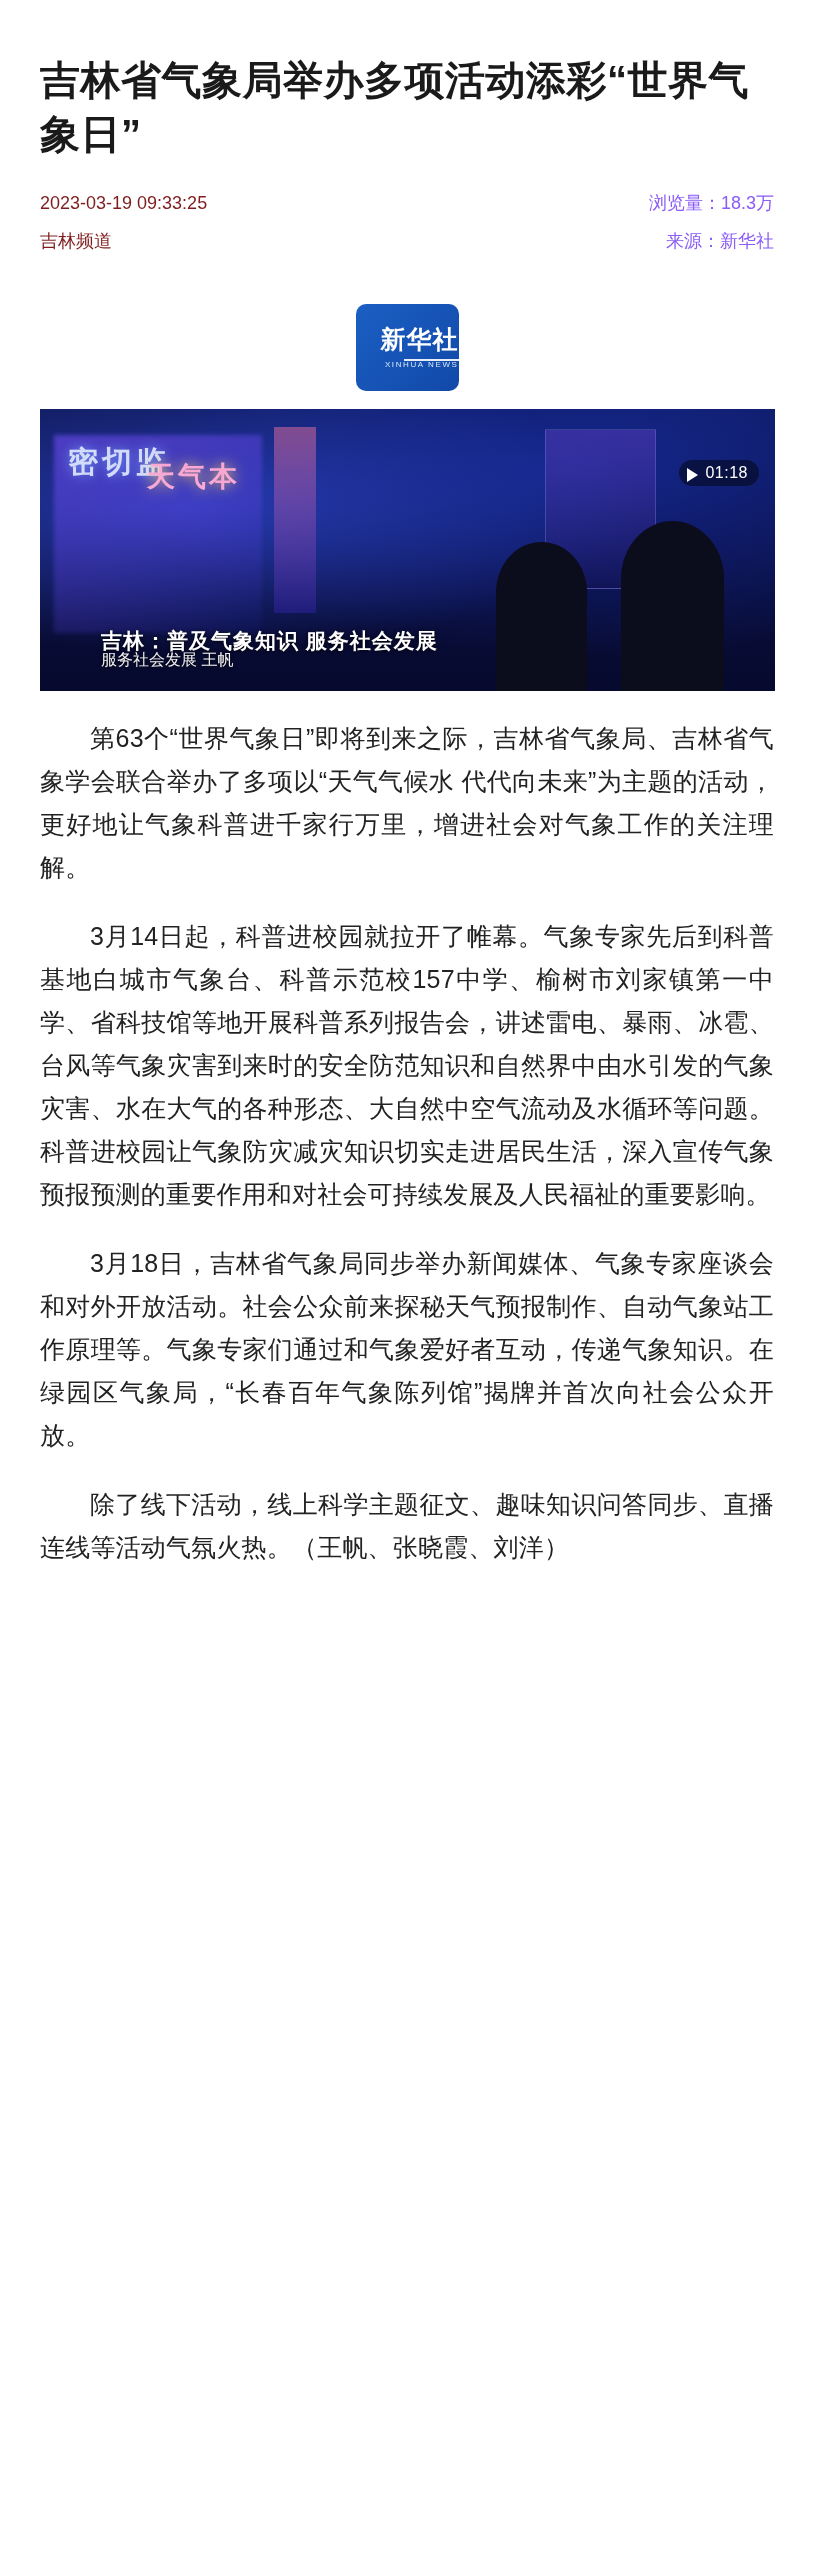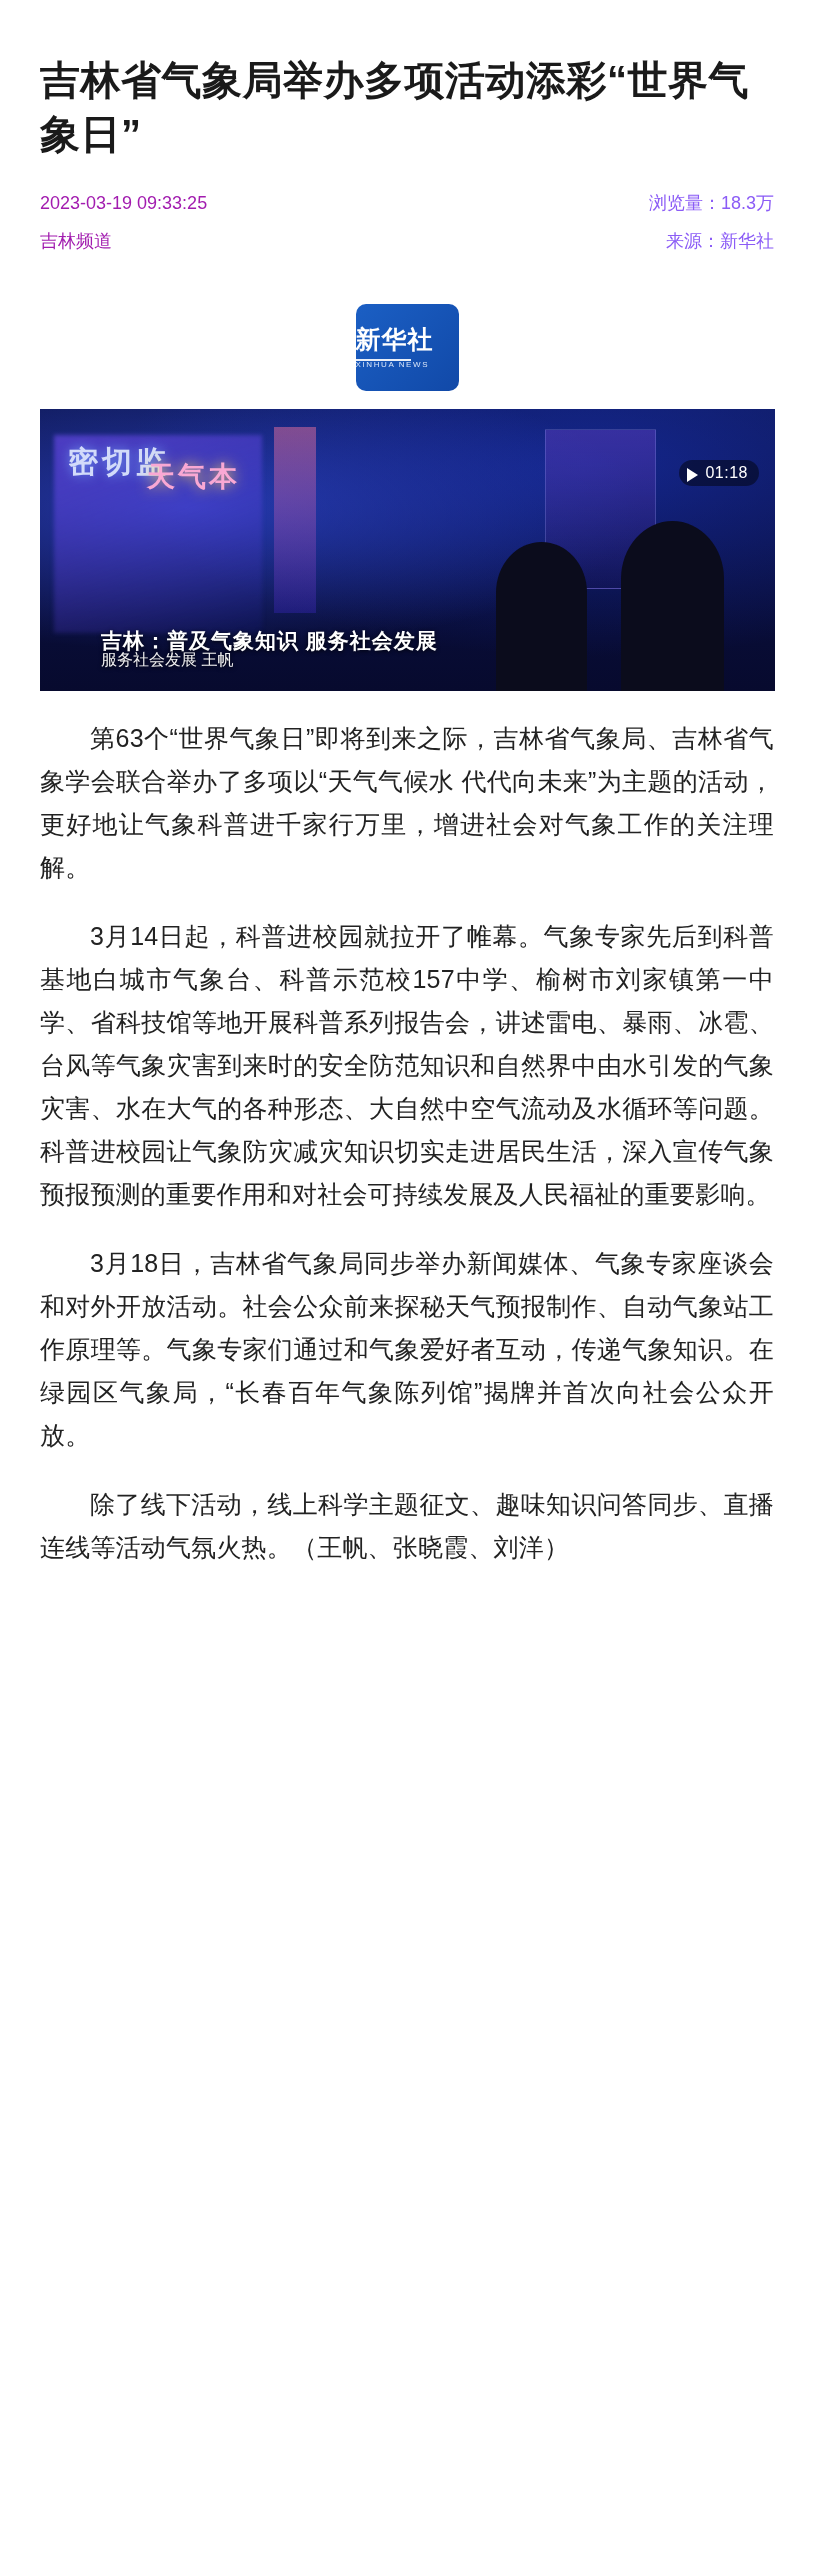--- a/index.html
+++ b/index.html
@@ -31,21 +31,21 @@
   }
   .meta-row {
     display: flex;
     justify-content: space-between;
     align-items: baseline;
     font-size: 18px;
     color: #9b9b9b;
     margin-bottom: 14px;
   }
   .meta-row .left {
-    color: #a21caf;
+    color: #7f1d1d;
     text-align: center;
   }
   .meta-row .right {
     color: #8b5cf6;
   }
   .logo-wrap {
     display: flex;
     justify-content: center;
     align-items: center;
     margin-top: 51px;
@@ -53,21 +53,21 @@
   }
   .logo-box {
     width: 103px;
     height: 87px;
     background: linear-gradient(135deg, #1b5fc4 0%, #1149a8 100%);
     border-radius: 10px;
     position: relative;
     display: flex;
     flex-direction: column;
     justify-content: center;
-    align-items: flex-start;
+    align-items: flex-end;
     overflow: hidden;
   }
   .logo-box .cn {
     color: #fff;
     font-size: 25px;
     font-weight: bold;
     letter-spacing: 1px;
     line-height: 1;
     margin-bottom: 3px;
   }

